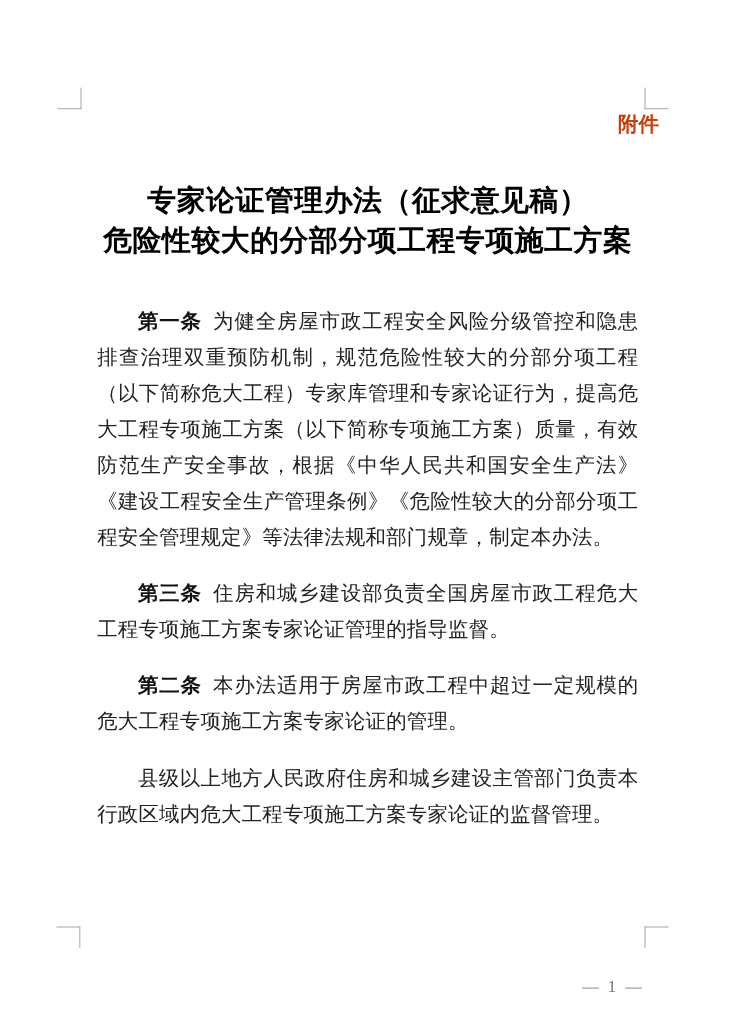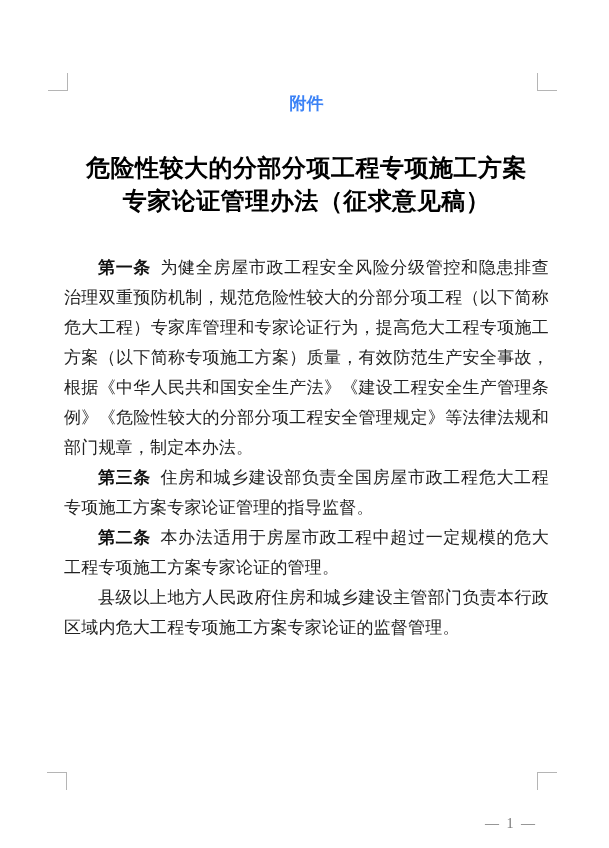--- a/index.html
+++ b/index.html
@@ -30,22 +30,22 @@
   .content {
     position: absolute;
     left: 64px;
     top: 93px;
     width: 485px;
   }
   .attachment {
     font-size: 17px;
     line-height: 22px;
     font-weight: 700;
-    color: #3b82f6;
-    text-align: center;
+    color: #c2410c;
+    text-align: right;
   }
   .title {
     margin: 37px 0 0 0;
     font-size: 24px;
     line-height: 33px;
     font-weight: 700;
     color: #000000;
     text-align: center;
     letter-spacing: 0.5px;
   }
@@ -53,21 +53,21 @@
     display: block;
   }
   .body {
     margin-top: 35px;
     font-size: 17px;
     line-height: 30px;
     text-align: justify;
     letter-spacing: 0.2px;
   }
   .para {
-    margin: 0;
+    margin: 17px;
     text-indent: 2em;
   }
   .para-label {
     font-weight: 700;
     color: #111111;
     margin-right: 0.55em;
   }
   .para-label:empty {
     display: none;
     margin-right: 0;
@@ -92,22 +92,22 @@
   <div class="mark mark-tl"></div>
   <div class="mark mark-tr"></div>
   <div class="mark mark-bl"></div>
   <div class="mark mark-br"></div>
 
   <div class="content">
 
     <div class="attachment">附件</div>
 
     <h1 class="title">
+      <span class="title-line">专家论证管理办法（征求意见稿）</span>
       <span class="title-line">危险性较大的分部分项工程专项施工方案</span>
-      <span class="title-line">专家论证管理办法（征求意见稿）</span>
     </h1>
 
     <div class="body">
       <p class="para"><span class="para-label">第一条</span><span class="para-text">为健全房屋市政工程安全风险分级管控和隐患排查治理双重预防机制，规范危险性较大的分部分项工程（以下简称危大工程）专家库管理和专家论证行为，提高危大工程专项施工方案（以下简称专项施工方案）质量，有效防范生产安全事故，根据《中华人民共和国安全生产法》《建设工程安全生产管理条例》《危险性较大的分部分项工程安全管理规定》等法律法规和部门规章，制定本办法。</span></p>
       <p class="para"><span class="para-label">第三条</span><span class="para-text">住房和城乡建设部负责全国房屋市政工程危大工程专项施工方案专家论证管理的指导监督。</span></p>
       <p class="para"><span class="para-label">第二条</span><span class="para-text">本办法适用于房屋市政工程中超过一定规模的危大工程专项施工方案专家论证的管理。</span></p>
       <p class="para"><span class="para-text">县级以上地方人民政府住房和城乡建设主管部门负责本行政区域内危大工程专项施工方案专家论证的监督管理。</span></p>
     </div>
 
   </div>

